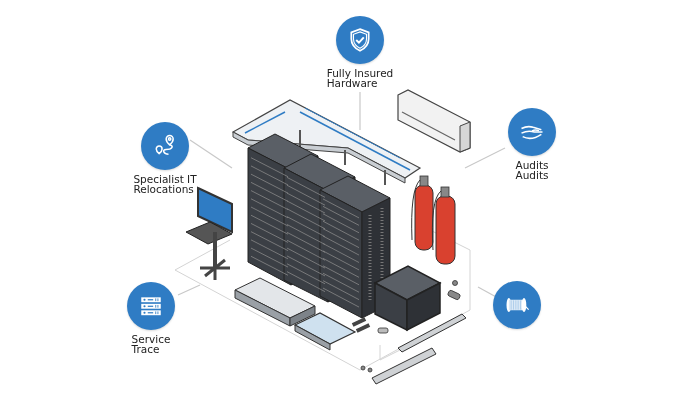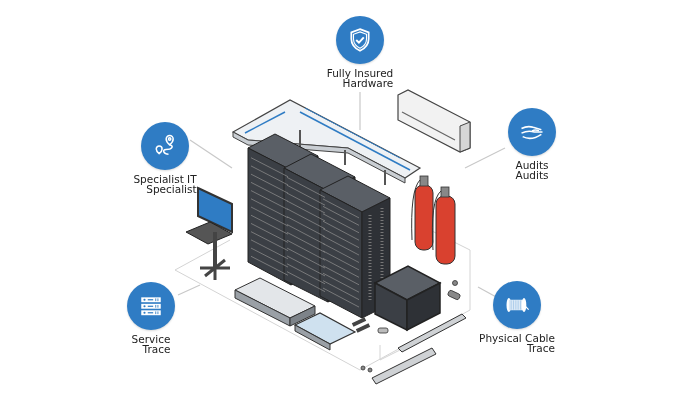--- a/index.html
+++ b/index.html
@@ -1,20 +1,20 @@
 <!DOCTYPE html>
 <html><head>
 <meta charset="utf-8">
 <style>
   html,body{margin:0;padding:0;background:#ffffff;}
   body{width:687px;height:412px;position:relative;overflow:hidden;font-family:"DejaVu Sans","Liberation Sans",sans-serif;}
   .scene{position:absolute;left:0;top:0;width:687px;height:412px;}
   .node{position:absolute;display:flex;flex-direction:column;align-items:center;width:130px;}
   .circle{width:48px;height:48px;border-radius:50%;background:#2f7cc4;display:flex;align-items:center;justify-content:center;box-shadow:0 1px 2px rgba(0,0,0,0.15);}
-  .label{margin-top:4px;font-size:10.5px;line-height:10px;color:#222;text-align:right;}
+  .label{margin-top:4px;font-size:10.5px;line-height:10px;color:#222;text-align:left;}
   .label span{display:block;}
 </style>
 </head>
 <body>
 
 <svg class="scene" viewBox="0 0 687 412" xmlns="http://www.w3.org/2000/svg">
 
   <g fill="none" stroke="#d4d4d4" stroke-width="1">
     <path d="M175 270 L360 370 L470 310 L470 250 L430 230"></path>
     <path d="M175 270 L230 240"></path>
@@ -176,21 +176,21 @@
   <div class="circle">
     <svg width="28" height="28" viewBox="0 0 24 24" fill="none" stroke="#fff" stroke-width="1.3">
       <path d="M16 3 a3 3 0 0 1 3 3 c0 2.5 -3 5 -3 5 c0 0 -3 -2.5 -3 -5 a3 3 0 0 1 3 -3z"></path>
       <circle cx="16" cy="6" r="1"></circle>
       <path d="M7 12 a2.5 2.5 0 0 1 2.5 2.5 c0 2 -2.5 4 -2.5 4 c0 0 -2.5 -2 -2.5 -4 a2.5 2.5 0 0 1 2.5 -2.5z"></path>
       <path d="M16 11 C20 12 18 15 13 15 C9 15 11 19 15 19"></path>
     </svg>
   </div>
   <div class="label">
     <span>Specialist IT</span>
-    <span>Specialist</span>
+    <span>Relocations</span>
   </div>
 </div>
 
 <div class="node" style="left:467px;top:108px;">
   <div class="circle">
     <svg width="28" height="28" viewBox="0 0 24 24" fill="none" stroke="#fff" stroke-width="1.3">
       <path d="M3 9 C7 7 10 7 13 8 L20 10"></path>
       <path d="M3 13 C7 11 11 11 14 12 L21 12"></path>
       <path d="M4 16 C8 18 14 18 20 14"></path>
       <path d="M12 11 C14 10 16 10 18 11"></path>
@@ -239,17 +239,13 @@
           <line x1="7" y1="8" x2="7" y2="16"></line>
           <line x1="9" y1="8" x2="9" y2="16"></line>
           <line x1="11" y1="8" x2="11" y2="16"></line>
           <line x1="13" y1="8" x2="13" y2="16"></line>
           <line x1="15" y1="8" x2="15" y2="16"></line>
         </g>
       <ellipse cx="18" cy="12" rx="2" ry="6" fill="#fff"></ellipse>
       <path d="M18 12 L22 16" stroke="#fff" stroke-width="1"></path>
     </svg>
   </div>
-  <div class="label">
-    <span>Physical Cable</span>
-    <span>Trace</span>
-  </div>
 </div>
 
 </body></html>

